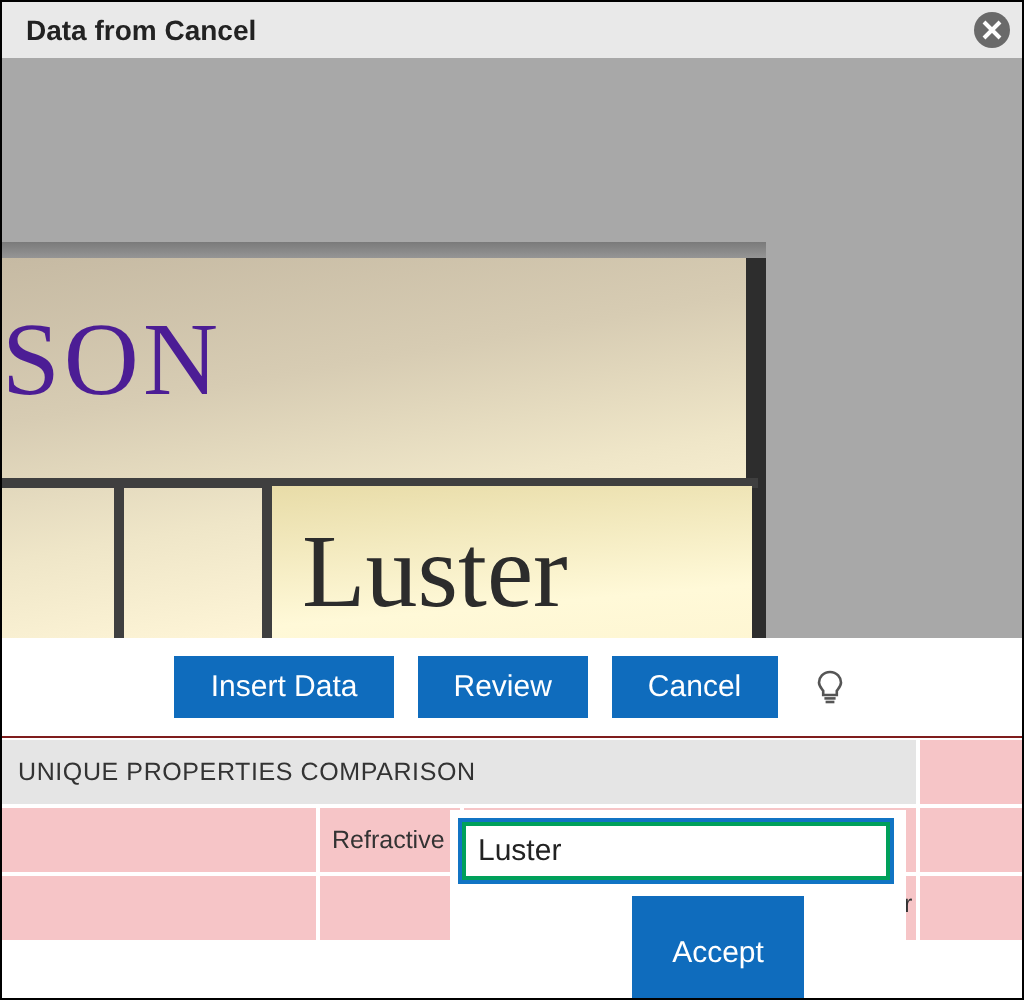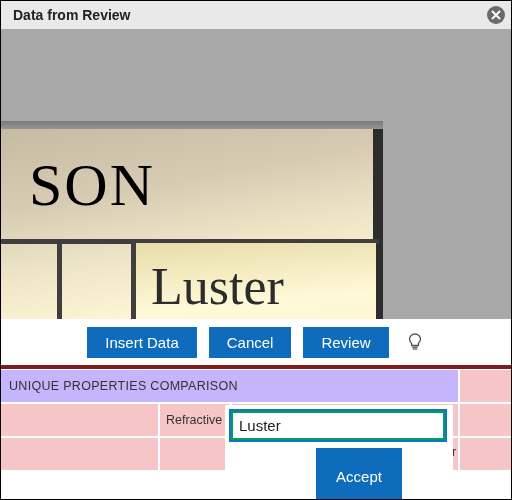--- a/index.html
+++ b/index.html
@@ -45,23 +45,22 @@
     background: #2d2d2d;
   }
   .page-top-shadow {
     position: absolute;
     left: 0; top: 92px; width: 382px; height: 10px;
     background: linear-gradient(#7a7a7a,#9c9c9c);
   }
   .page-text-son {
     position: absolute; left: 0; top: 122px;
     font-family: Georgia, 'Times New Roman', serif;
-    font-size: 60px; font-weight: 500; color: #000000;
+    font-size: 52px; font-weight: 500; color: #4c1d95;
     letter-spacing: 2px;
-    padding-left: 28px;
   }
   .tbl-hline {
     position: absolute;
     left: 0; top: 210px; width: 378px; height: 5px;
     background: #3f3f3f;
   }
   .tbl-vline1 { position: absolute; left: 56px; top: 212px; width: 5px; height: 100px; background: #3f3f3f; }
   .tbl-vline2 { position: absolute; left: 130px; top: 212px; width: 5px; height: 100px; background: #3f3f3f; }
   .cell-highlight {
     position: absolute;
@@ -72,42 +71,42 @@
   .cell-luster {
     position: absolute; left: 150px; top: 228px;
     font-family: Georgia, 'Times New Roman', serif;
     font-size: 52px; color: #2c2c2c;
   }
   .action-row {
     height: 50px;
     display: flex; align-items: center; justify-content: center;
     gap: 12px;
     background: #fff;
-    border-bottom: 4px solid #7f1d1d;
+    border-bottom: 1px solid #7f1d1d;
   }
   .btn {
     background: #0f6cbd;
     color: #fff;
     border: none;
     font-size: 15px;
     padding: 7px 18px;
     cursor: pointer;
   }
   .bulb {
     width: 20px; height: 20px;
     display: flex; align-items: center; justify-content: center;
     color: #555; cursor: pointer;
     margin-left: 4px;
   }
   .grid-area {
     position: relative;
     height: 130px;
   }
   .pink-row1 {
-    background: #c4b5fd;
+    background: #e5e5e5;
     height: 34px;
     display: flex; align-items: center;
     padding-left: 8px;
     font-size: 12.5px;
     letter-spacing: 0.3px;
     color: #333;
     border: 1px solid #fff;
     border-left: none;
     width: 458px;
   }
@@ -161,21 +160,21 @@
     margin-top: 8px;
     display: flex; gap: 10px;
     justify-content: center;
   }
   .review-btns .btn { padding: 20px 20px; font-size: 15px; margin-left: 40px; }
 </style>
 </head>
 <body>
 
 <div class="titlebar">
-  <span class="titlebar-title">Data from Review</span>
+  <span class="titlebar-title">Data from Cancel</span>
   <span class="close-x">
     <svg width="10" height="10" viewBox="0 0 10 10">
         <path d="M1 1 L9 9 M9 1 L1 9" stroke="#fff" stroke-width="2" fill="none"></path>
       </svg>
   </span>
 </div>
 
 <div class="preview">
   <div class="page-top-shadow"></div>
   <div class="page-frag"></div>
@@ -183,22 +182,22 @@
   <div class="page-text-son">SON</div>
   <div class="tbl-hline"></div>
   <div class="tbl-vline1"></div>
   <div class="tbl-vline2"></div>
   <div class="cell-highlight"></div>
   <div class="cell-luster">Luster</div>
 </div>
 
 <div class="action-row">
   <button class="btn">Insert Data</button>
+  <button class="btn">Review</button>
   <button class="btn">Cancel</button>
-  <button class="btn">Review</button>
   <span class="bulb">
     <svg width="16" height="18" viewBox="0 0 16 18">
       <path d="M8 1 C4.5 1 2.5 3.8 2.5 6.2 C2.5 8 3.8 9.2 4.6 10.4 L4.6 12.5 L11.4 12.5 L11.4 10.4 C12.2 9.2 13.5 8 13.5 6.2 C13.5 3.8 11.5 1 8 1 Z" fill="none" stroke="#555" stroke-width="1.3"></path>
       <line x1="5.2" y1="14.2" x2="10.8" y2="14.2" stroke="#555" stroke-width="1.3"></line>
       <line x1="5.8" y1="16" x2="10.2" y2="16" stroke="#555" stroke-width="1.3"></line>
     </svg>
   </span>
 </div>
 
 <div class="grid-area">

